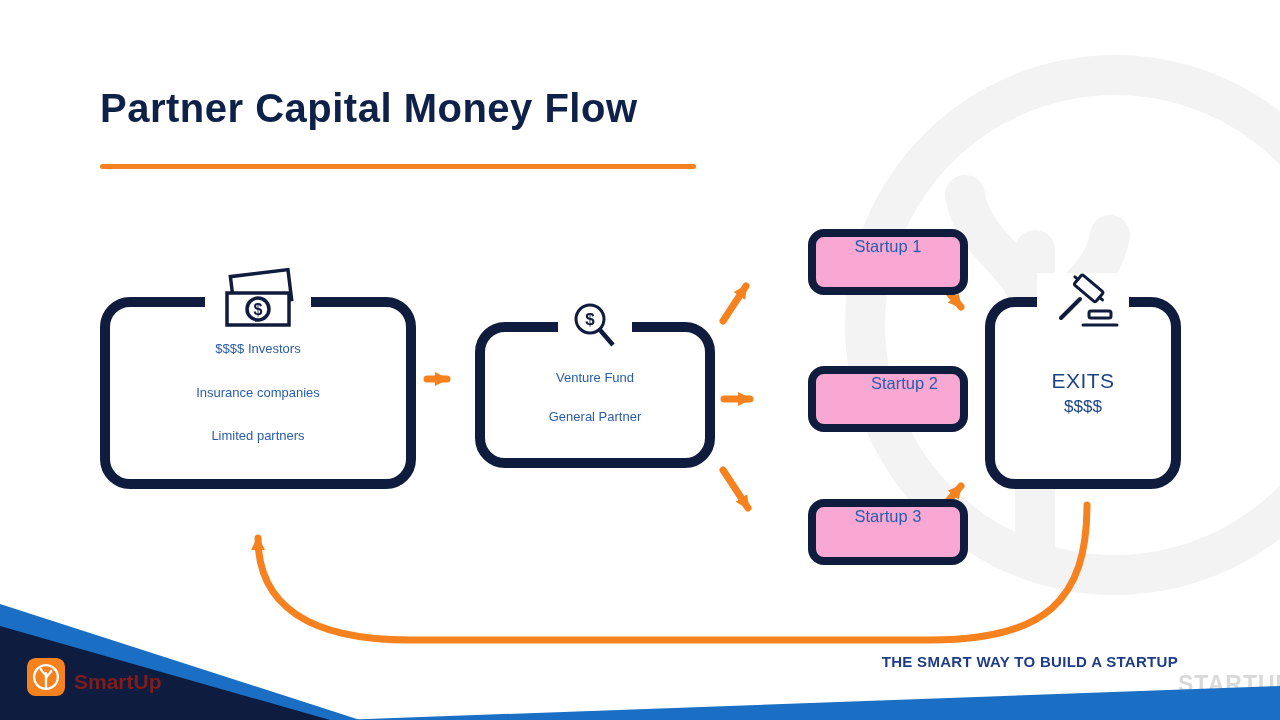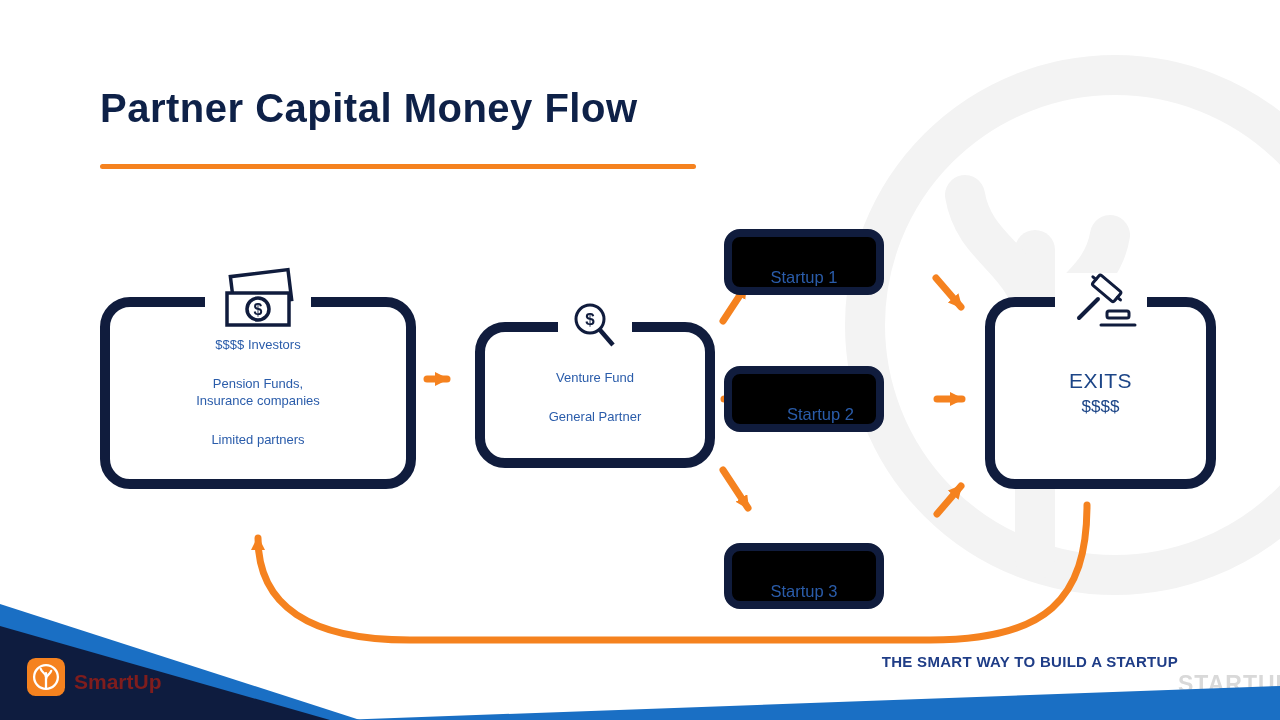--- a/index.html
+++ b/index.html
@@ -23,28 +23,28 @@
   }
   
   .flow-box{
     background:#ffffff;border:10px solid #101c3d;border-radius:30px;
     color:#2a5caa;text-align:center;box-sizing:border-box;
   }
   .investors{left:100px;top:297px;width:316px;height:192px;
     display:flex;flex-direction:column;justify-content:space-evenly;padding:8px 6px;}
   .fund{left:475px;top:322px;width:240px;height:146px;
     display:flex;flex-direction:column;justify-content:center;gap:22px;padding-top:6px;}
-  .exits{left:985px;top:297px;width:231px;height:192px;
+  .exits{left:985px;top:297px;width:196px;height:192px;
     display:flex;flex-direction:column;justify-content:center;gap:4px;color:#1c4587;}
   .startup{
-    left:724px;width:160px;height:66px;border:8px solid #101c3d;border-radius:16px;
-    background:#000000;color:#2a5caa;display:flex;align-items:flex-end;justify-content:center;
+    left:808px;width:160px;height:66px;border:8px solid #101c3d;border-radius:16px;
+    background:#f9a8d4;color:#2a5caa;display:flex;align-items:flex-start;justify-content:center;
     font-size:16.5px;box-sizing:border-box;
   }
-  .s1{top:229px;} .s2{top:366px;padding-left:33px;} .s3{top:499px;margin-top:44px;}
+  .s1{top:229px;} .s2{top:366px;padding-left:33px;} .s3{top:499px;}
   .box-line{font-size:13px;line-height:1.3;}
   .exits-main{font-size:21px;font-weight:500;letter-spacing:.5px;}
   .exits-sub{font-size:17px;}
   
   .icon-chip{
     position:absolute;left:50%;transform:translateX(-50%);
     background:#ffffff;padding:0 10px;line-height:0;
   }
   .chip-cash{top:-40px;}
   .chip-mag{top:-32px;}
@@ -96,21 +96,20 @@
       <g fill="#ffffff" stroke="#101c3d" stroke-width="3.5">
         <rect x="17" y="6" width="58" height="30" transform="rotate(-7 46 21)"></rect>
         <rect x="12" y="26" width="62" height="32"></rect>
         <circle cx="43" cy="42" r="11"></circle>
       </g>
       <text x="43" y="48" text-anchor="middle" font-size="16" font-weight="bold" fill="#101c3d" font-family="Liberation Sans, sans-serif">$</text>
     </svg>
   </span>
   <div class="box-line">$$$$ Investors</div>
   <div>
-    <div class="box-line">Pension Funds,</div>
     <div class="box-line">Insurance companies</div>
   </div>
   <div class="box-line">Limited partners</div>
 </div>
 
 <div class="abs flow-box fund">
   <span class="icon-chip chip-mag">
     <svg width="54" height="54" viewBox="0 0 54 54">
       <g fill="#ffffff" stroke="#101c3d" stroke-width="3">
         <circle cx="22" cy="19" r="14"></circle>

